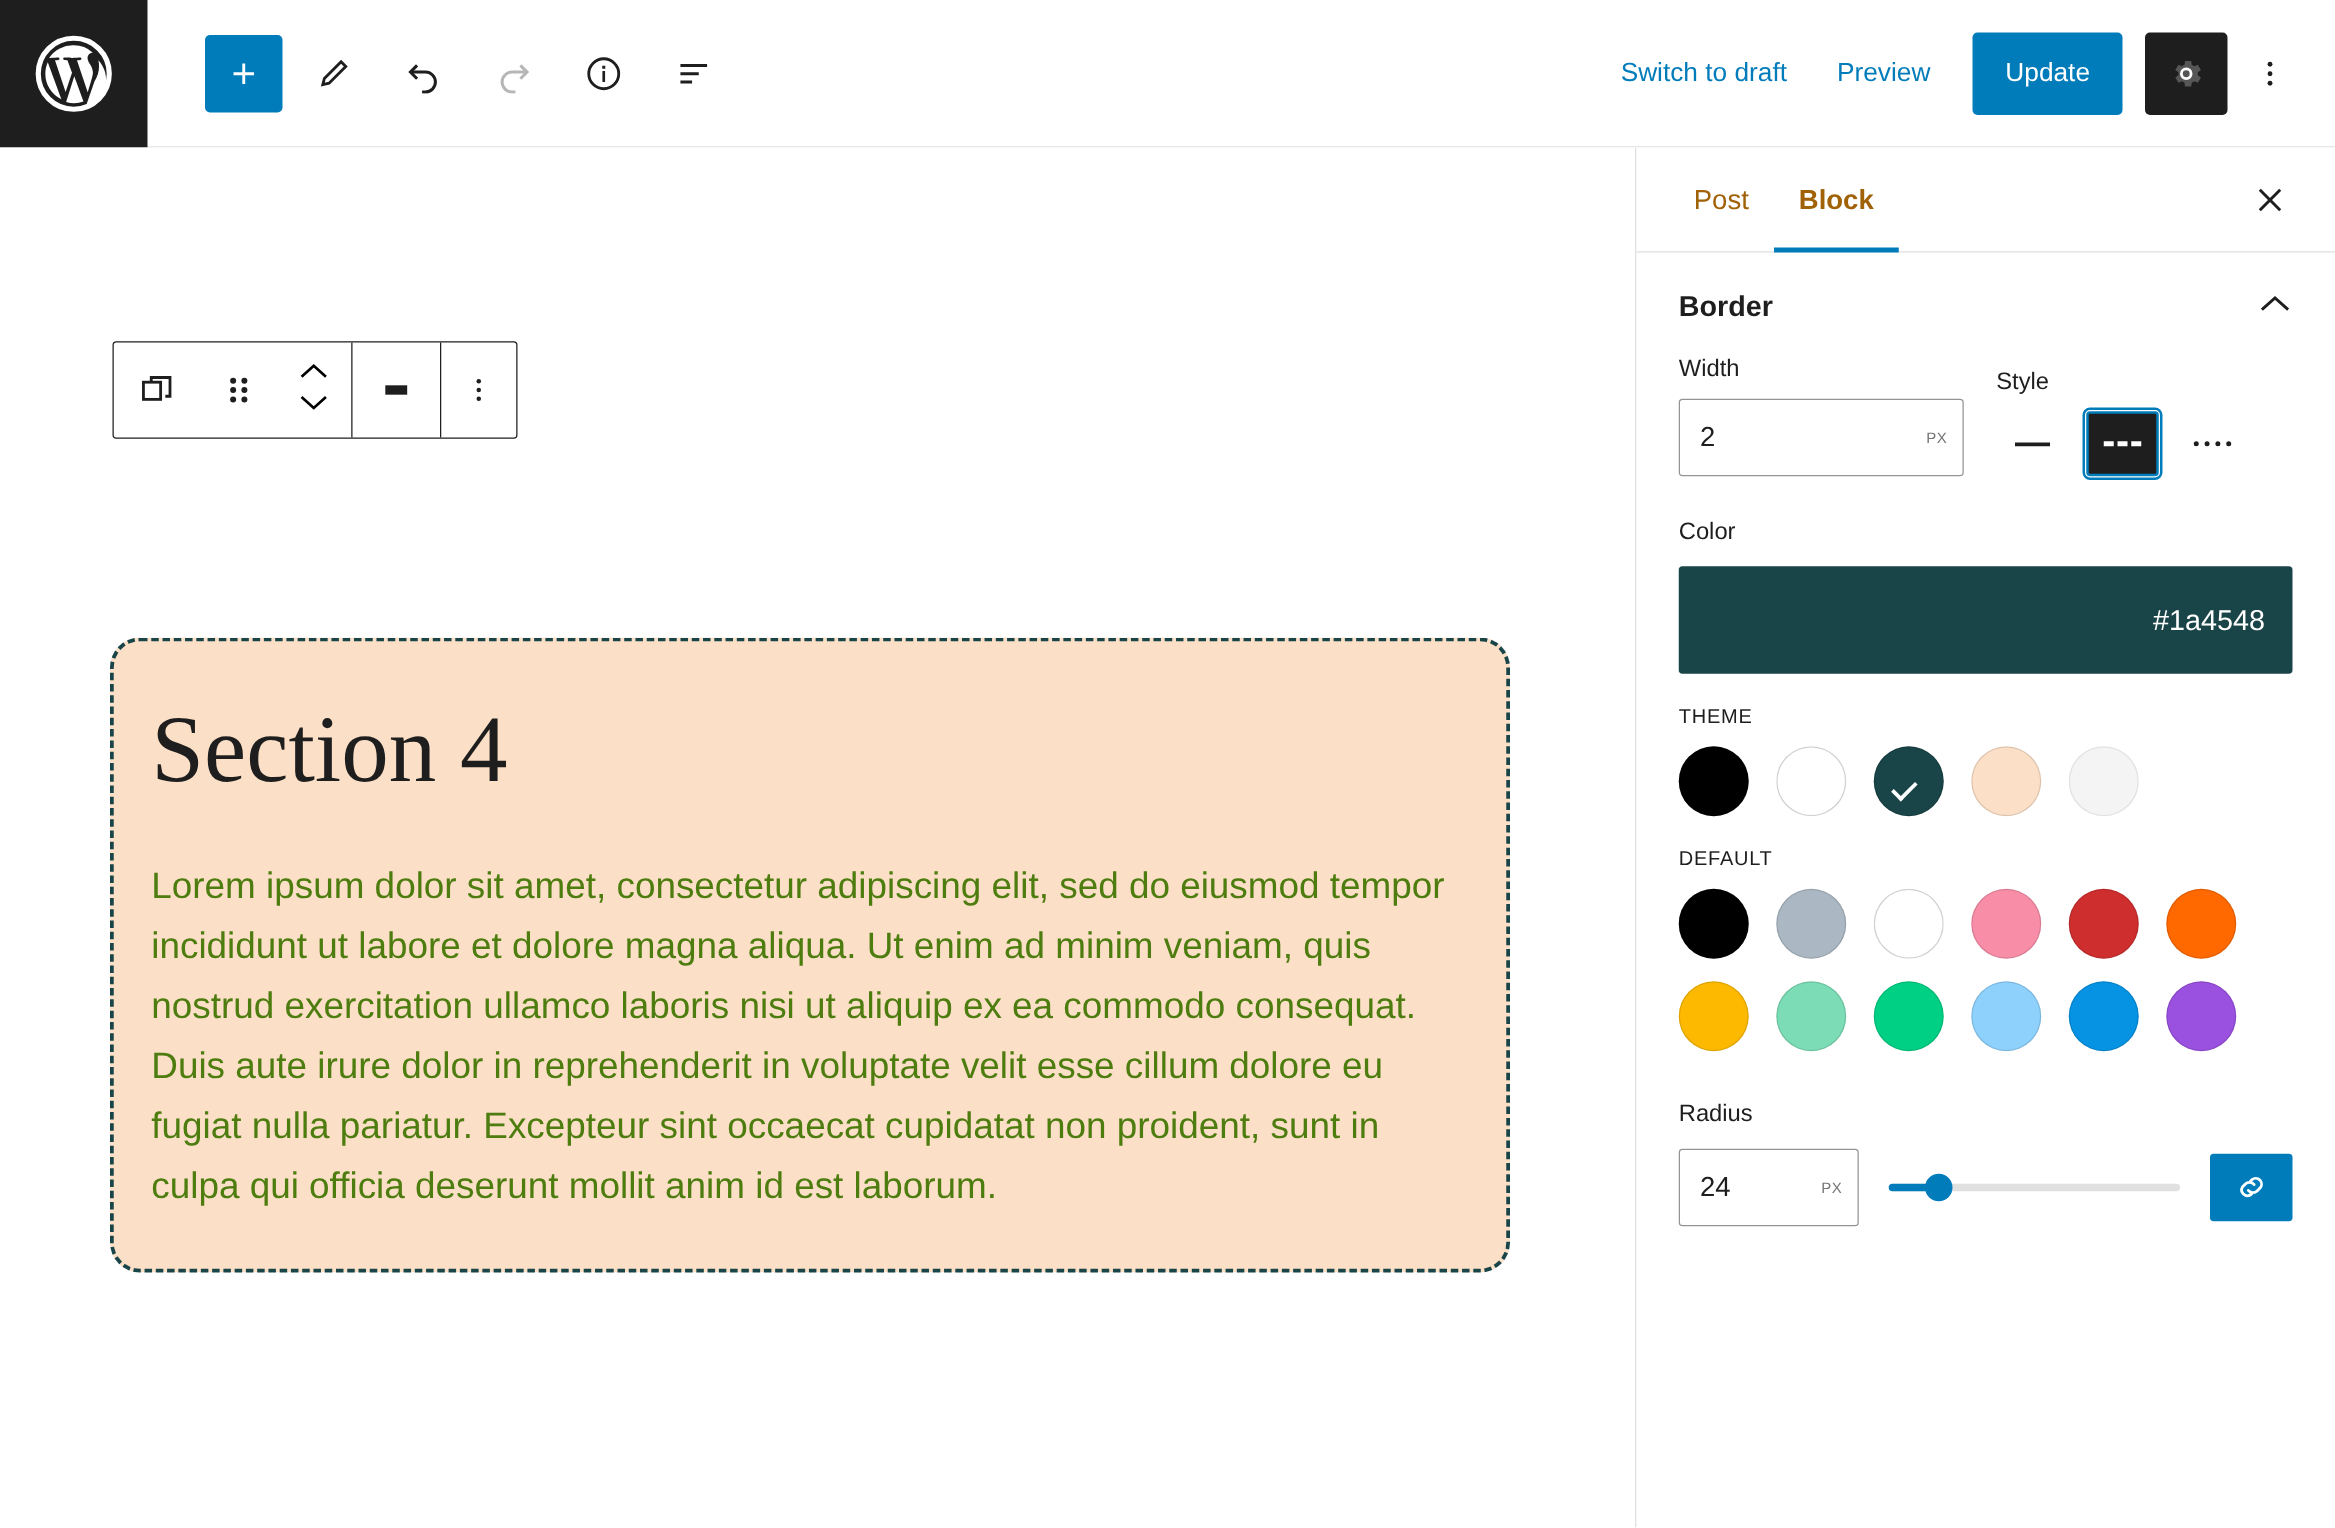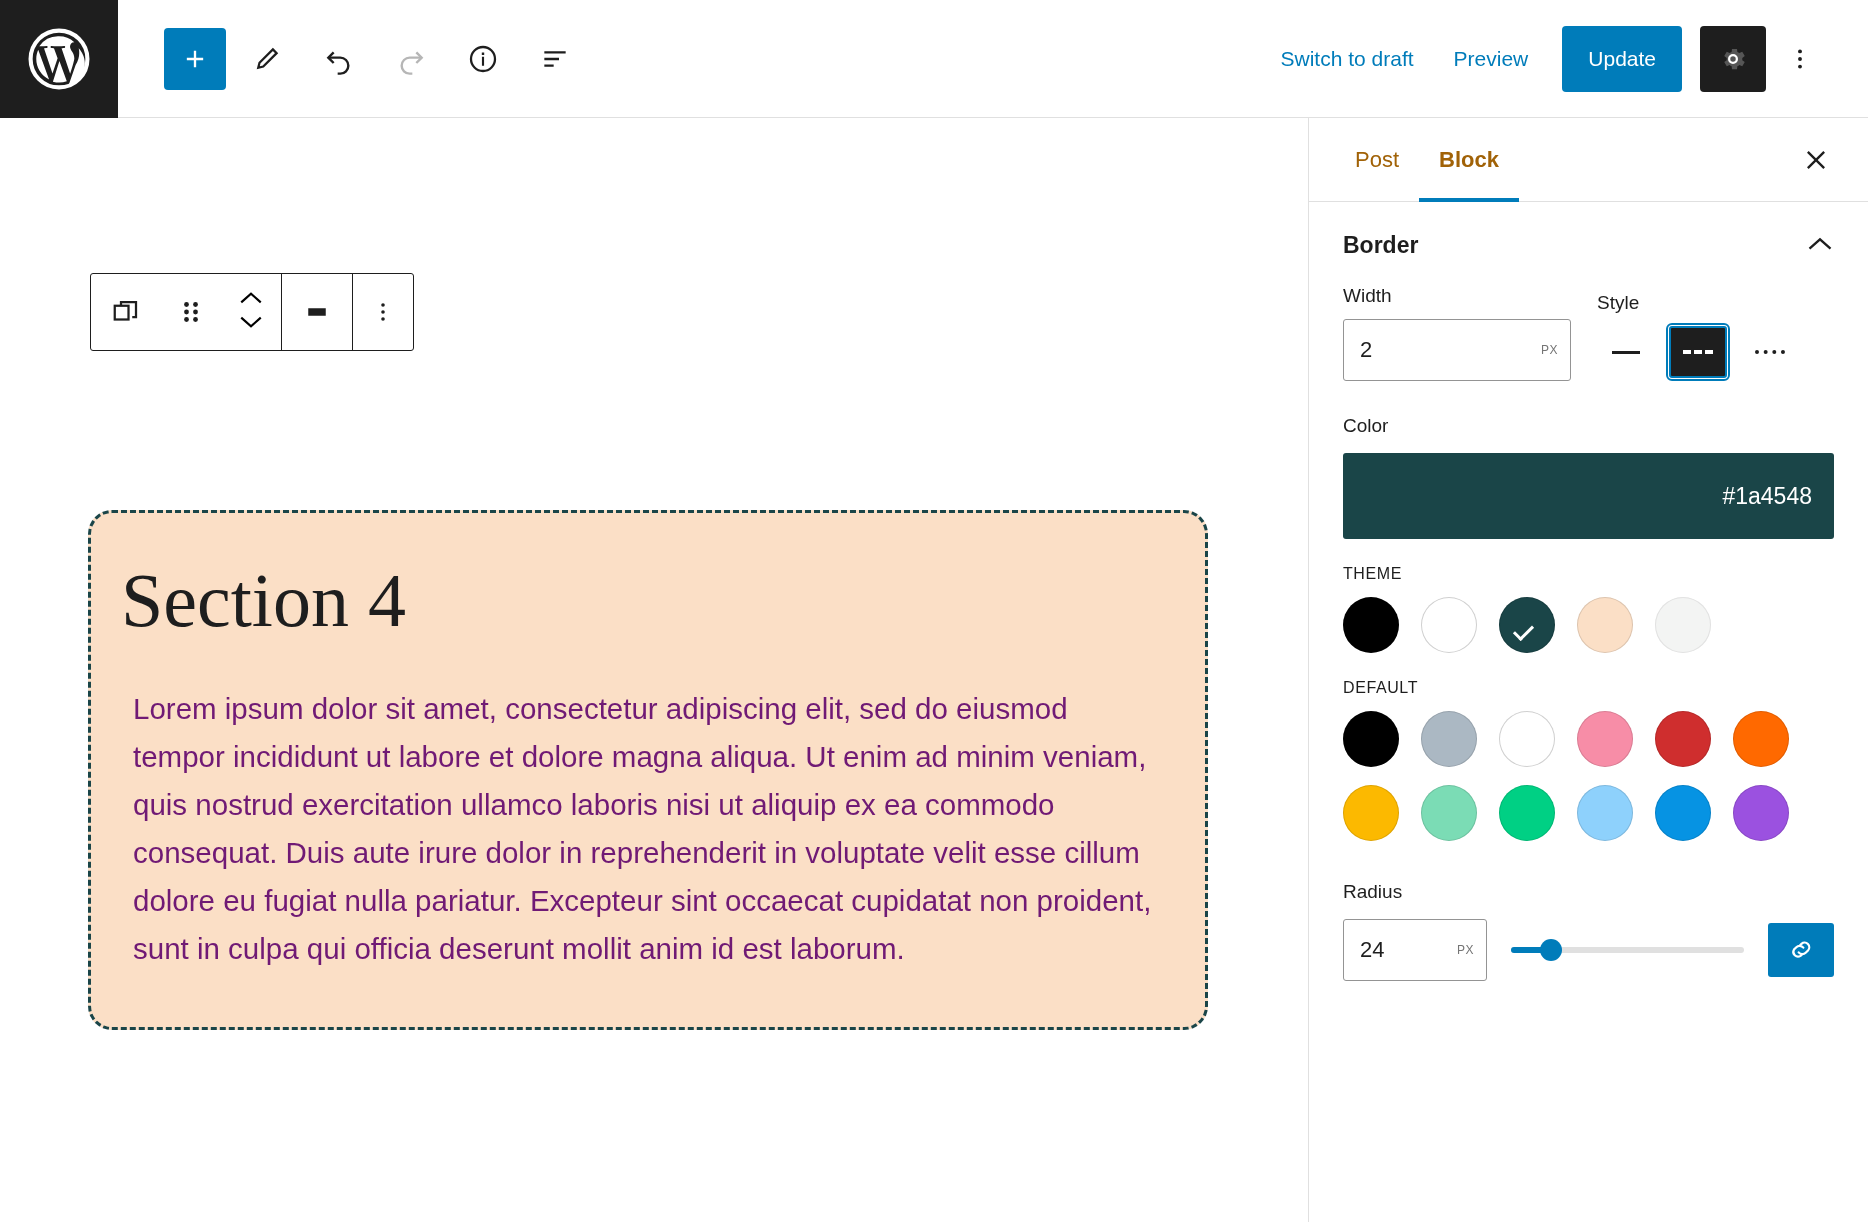--- a/index.html
+++ b/index.html
@@ -54,21 +54,21 @@
     color: #fff;
     border-radius: 4px;
   }
   .tb-btn.disabled { color: #b6b6b6; }
 
   .topbar-right {
     margin-left: auto;
     display: flex;
     align-items: center;
     gap: 0;
-    padding-right: 40px;
+    padding-right: 24px;
   }
   .link-btn {
     color: #007cba;
     font-size: 21px;
     padding: 12px 20px;
     background: none;
     border: none;
     cursor: pointer;
     white-space: nowrap;
   }
@@ -152,22 +152,22 @@
     line-height: 1.05;
     font-weight: 400;
     color: #1e1e1e;
     margin: 0 0 44px 0;
     padding-left: 2px;
   }
   .section-body {
     font-family: "Liberation Sans", sans-serif;
     font-size: 29.5px;
     line-height: 1.63;
-    color: #701a75;
-    margin: 12px;
+    color: #4d7c0f;
+    margin: 0;
     padding-left: 2px;
     padding-right: 10px;
   }
 
   
   .sidebar {
     width: 560px;
     flex: none;
     border-left: 1px solid #e0e0e0;
     background: #fff;
@@ -216,21 +216,21 @@
   }
   .panel-title {
     font-size: 23px;
     font-weight: bold;
     color: #1e1e1e;
   }
   .chev { color: #1e1e1e; }
 
   .row-width-style {
     display: flex;
-    align-items: center;
+    align-items: flex-end;
     gap: 26px;
   }
   .field-label {
     font-size: 19px;
     color: #1e1e1e;
     margin-bottom: 12px;
     display: block;
   }
   .num-input {
     position: relative;

